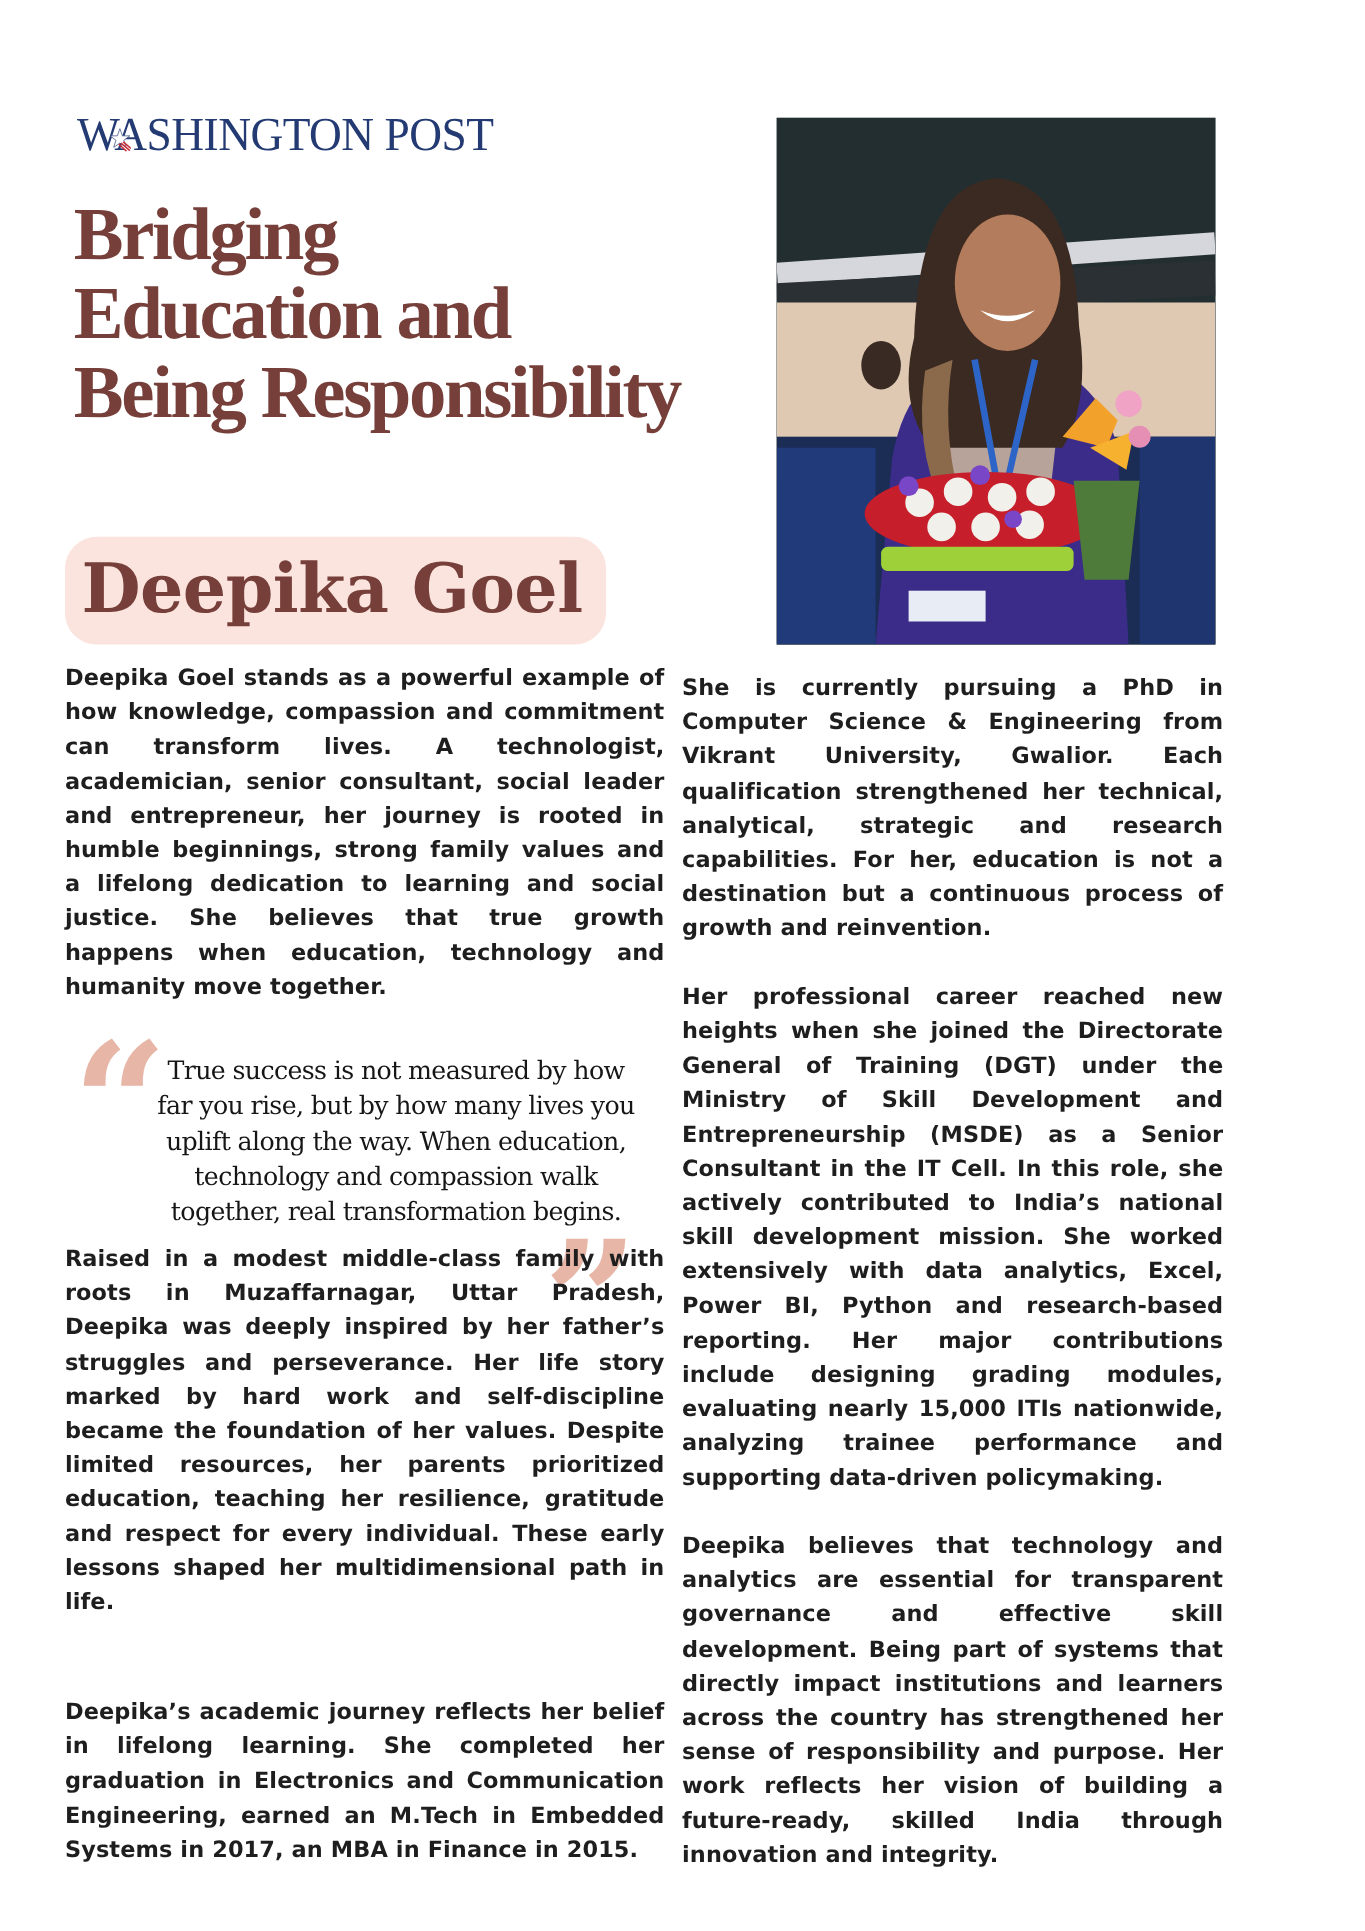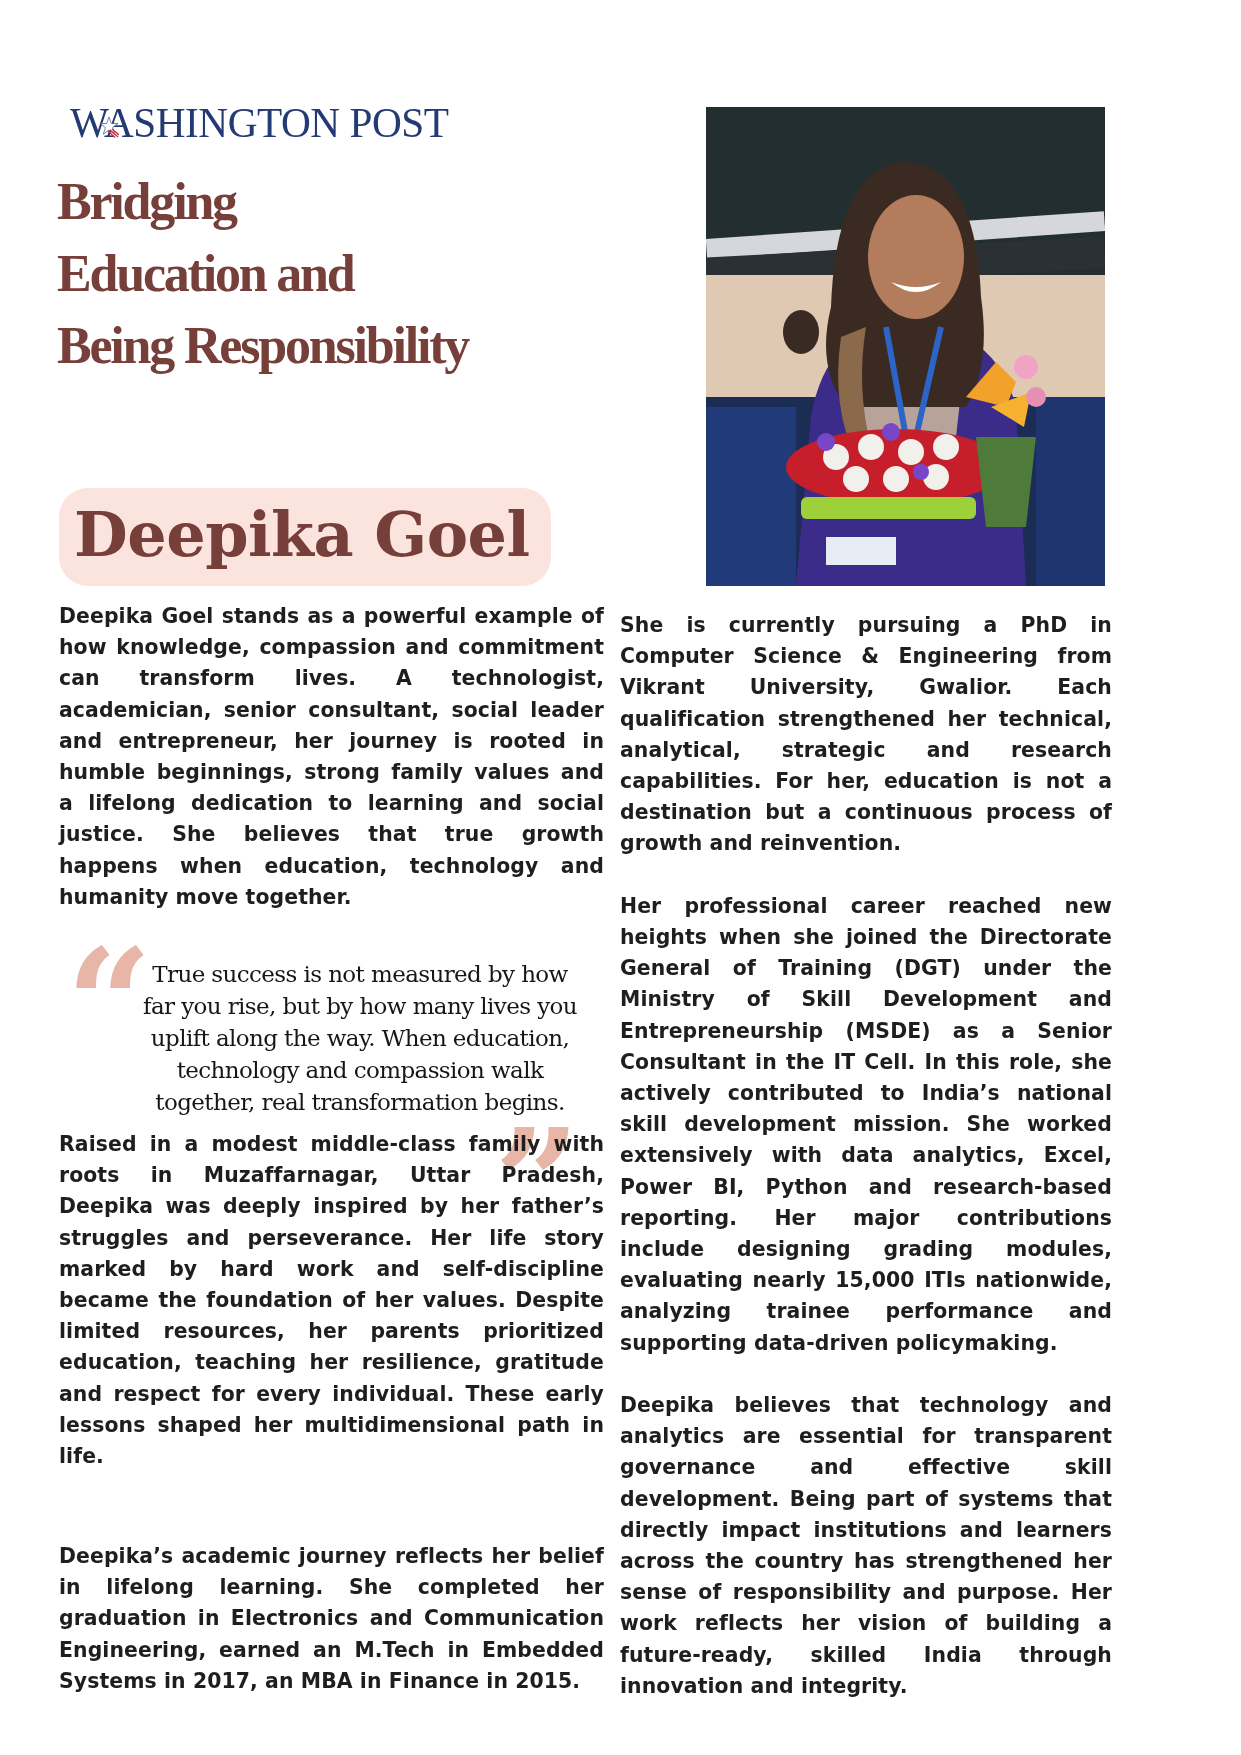--- a/index.html
+++ b/index.html
@@ -7,21 +7,21 @@
          font-family: "DejaVu Sans", sans-serif; color: #1b1b1b; }
 
   .masthead { position: absolute; left: 70px; top: 98px; width: 430px; height: 48px;
     display: flex; align-items: center; }
   .masthead-text { font-family: "Liberation Serif", serif; font-size: 43px; color: #233a72;
     letter-spacing: -0.5px; line-height: 1; white-space: nowrap; transform: scaleX(0.96); transform-origin: left center; }
   .masthead-star { position: absolute; left: 29px; top: 18px; width: 20px; height: 22px; }
 
   .headline { position: absolute; left: 57px; top: 166px; width: 640px;
     font-family: "Liberation Serif", serif; font-weight: bold; color: #763f3a;
-    font-size: 52px; line-height: 72px; letter-spacing: -2.2px; margin: 0; }
+    font-size: 68px; line-height: 72px; letter-spacing: -2.2px; margin: 10px; }
   .headline span { display: block; white-space: nowrap; }
 
   .namebox { position: absolute; left: 59px; top: 488px; width: 492px; height: 98px;
     background: #fbe3de; border-radius: 29px; }
   .namebox-text { position: absolute; left: 15px; top: 7px;
     font-family: "DejaVu Serif", serif; font-weight: bold; color: #763f3a;
     font-size: 62px; line-height: 80px; letter-spacing: -0.5px; white-space: nowrap; }
 
   .photo { position: absolute; left: 706px; top: 107px; width: 399px; height: 479px; overflow: hidden;
     background: #233033; }

